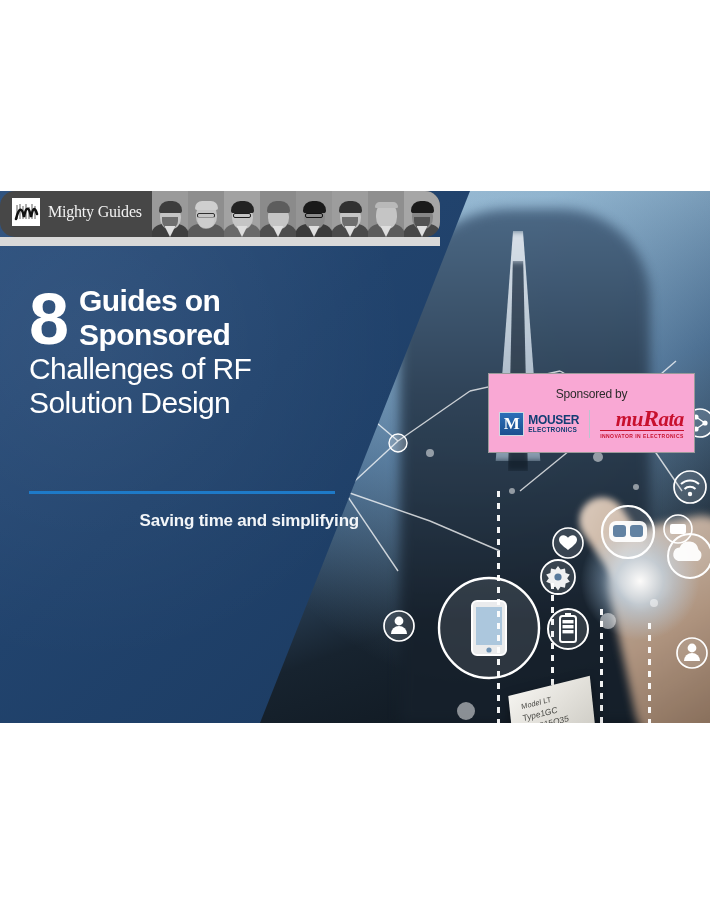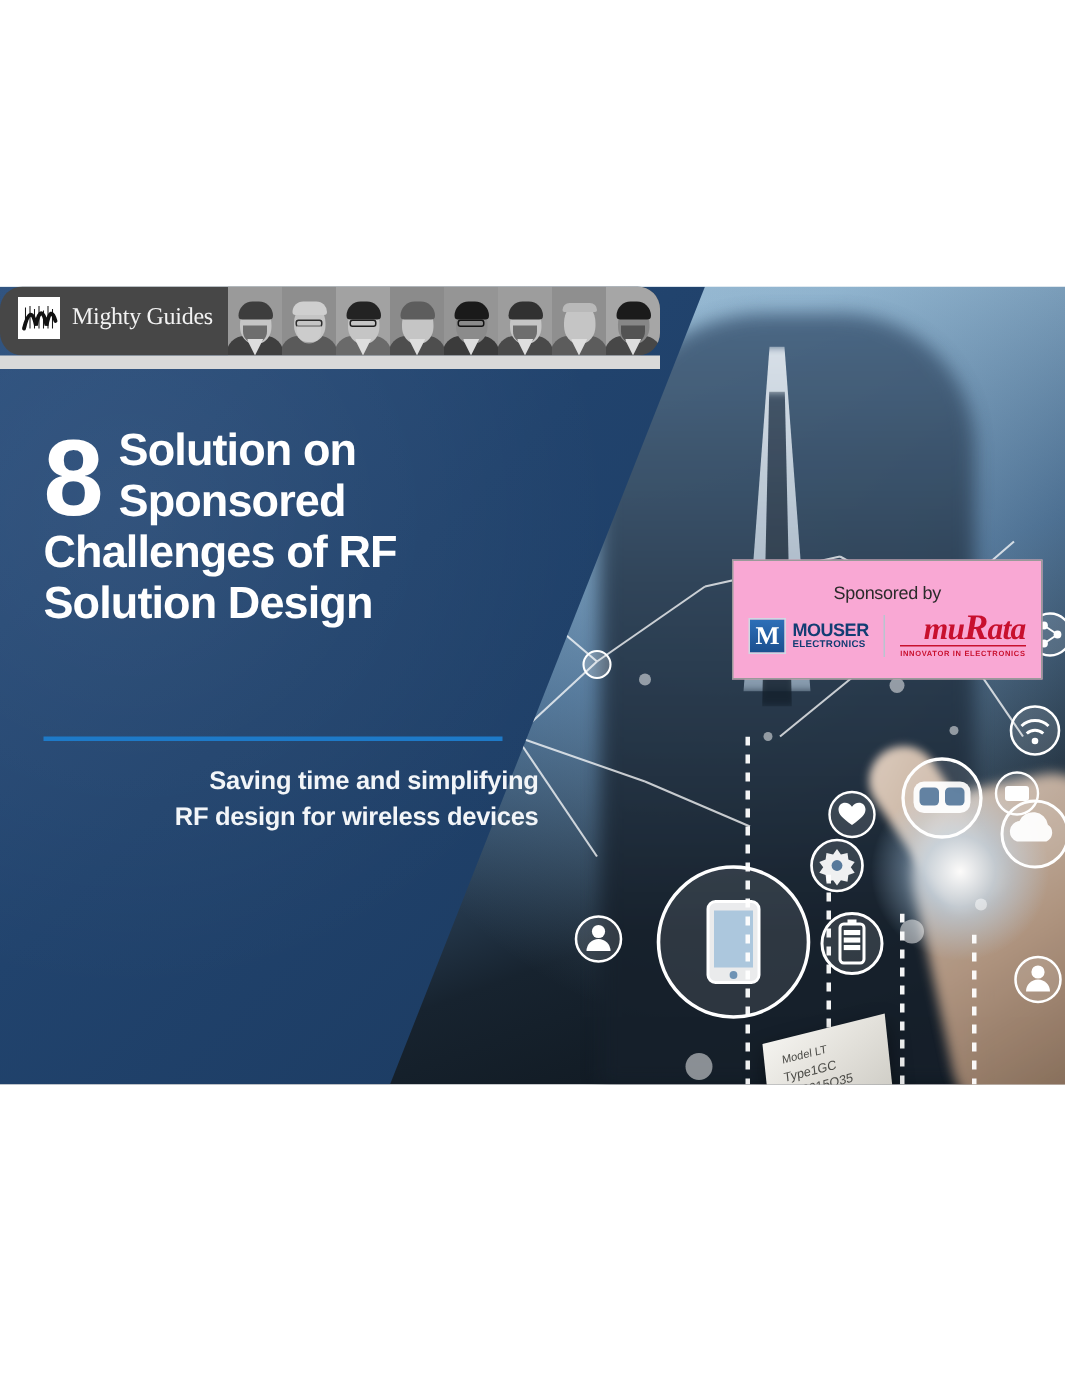--- a/index.html
+++ b/index.html
@@ -278,21 +278,21 @@
   }
   .hl-lines {
     font-size: 30px;
     line-height: 34px;
     font-weight: bold;
     letter-spacing: -0.6px;
   }
   .hl-rest {
     font-size: 30px;
     line-height: 34px;
-    font-weight: bold;
+    font-weight: normal;
     letter-spacing: -0.6px;
     margin-top: 0px;
   }
 
   .rule {
     position: absolute;
     left: 29px; top: 300px;
     width: 306px; height: 3px;
     background: #1e7ac8;
     z-index: 7;
@@ -608,35 +608,34 @@
   </div>
 
   <div class="navy">
     <div class="navy-texture"></div>
   </div>
 
   <div class="headline">
     <div class="hl-row">
       <div class="big8">8</div>
       <div class="hl-lines">
-        <div>Solution on</div>
+        <div>Guides on</div>
         <div>Sponsored</div>
       </div>
     </div>
     <div class="hl-rest">
       <div>Challenges of RF</div>
       <div>Solution Design</div>
     </div>
   </div>
 
   <div class="rule"></div>
 
   <div class="subhead">
     <div>Saving time and simplifying</div>
-    <div>RF design for wireless devices</div>
   </div>
 
   <div class="topbar">
     <div class="brand">
       <div class="brand-mark">
         <svg width="28" height="28" viewBox="0 0 28 28" xmlns="http://www.w3.org/2000/svg">
           <rect width="28" height="28" fill="#ffffff"></rect>
           <g stroke="#1a1a1a" stroke-width="0.7" fill="none">
             <path d="M5 7 L5 21"></path>
               <path d="M8 6 L8 21"></path>

